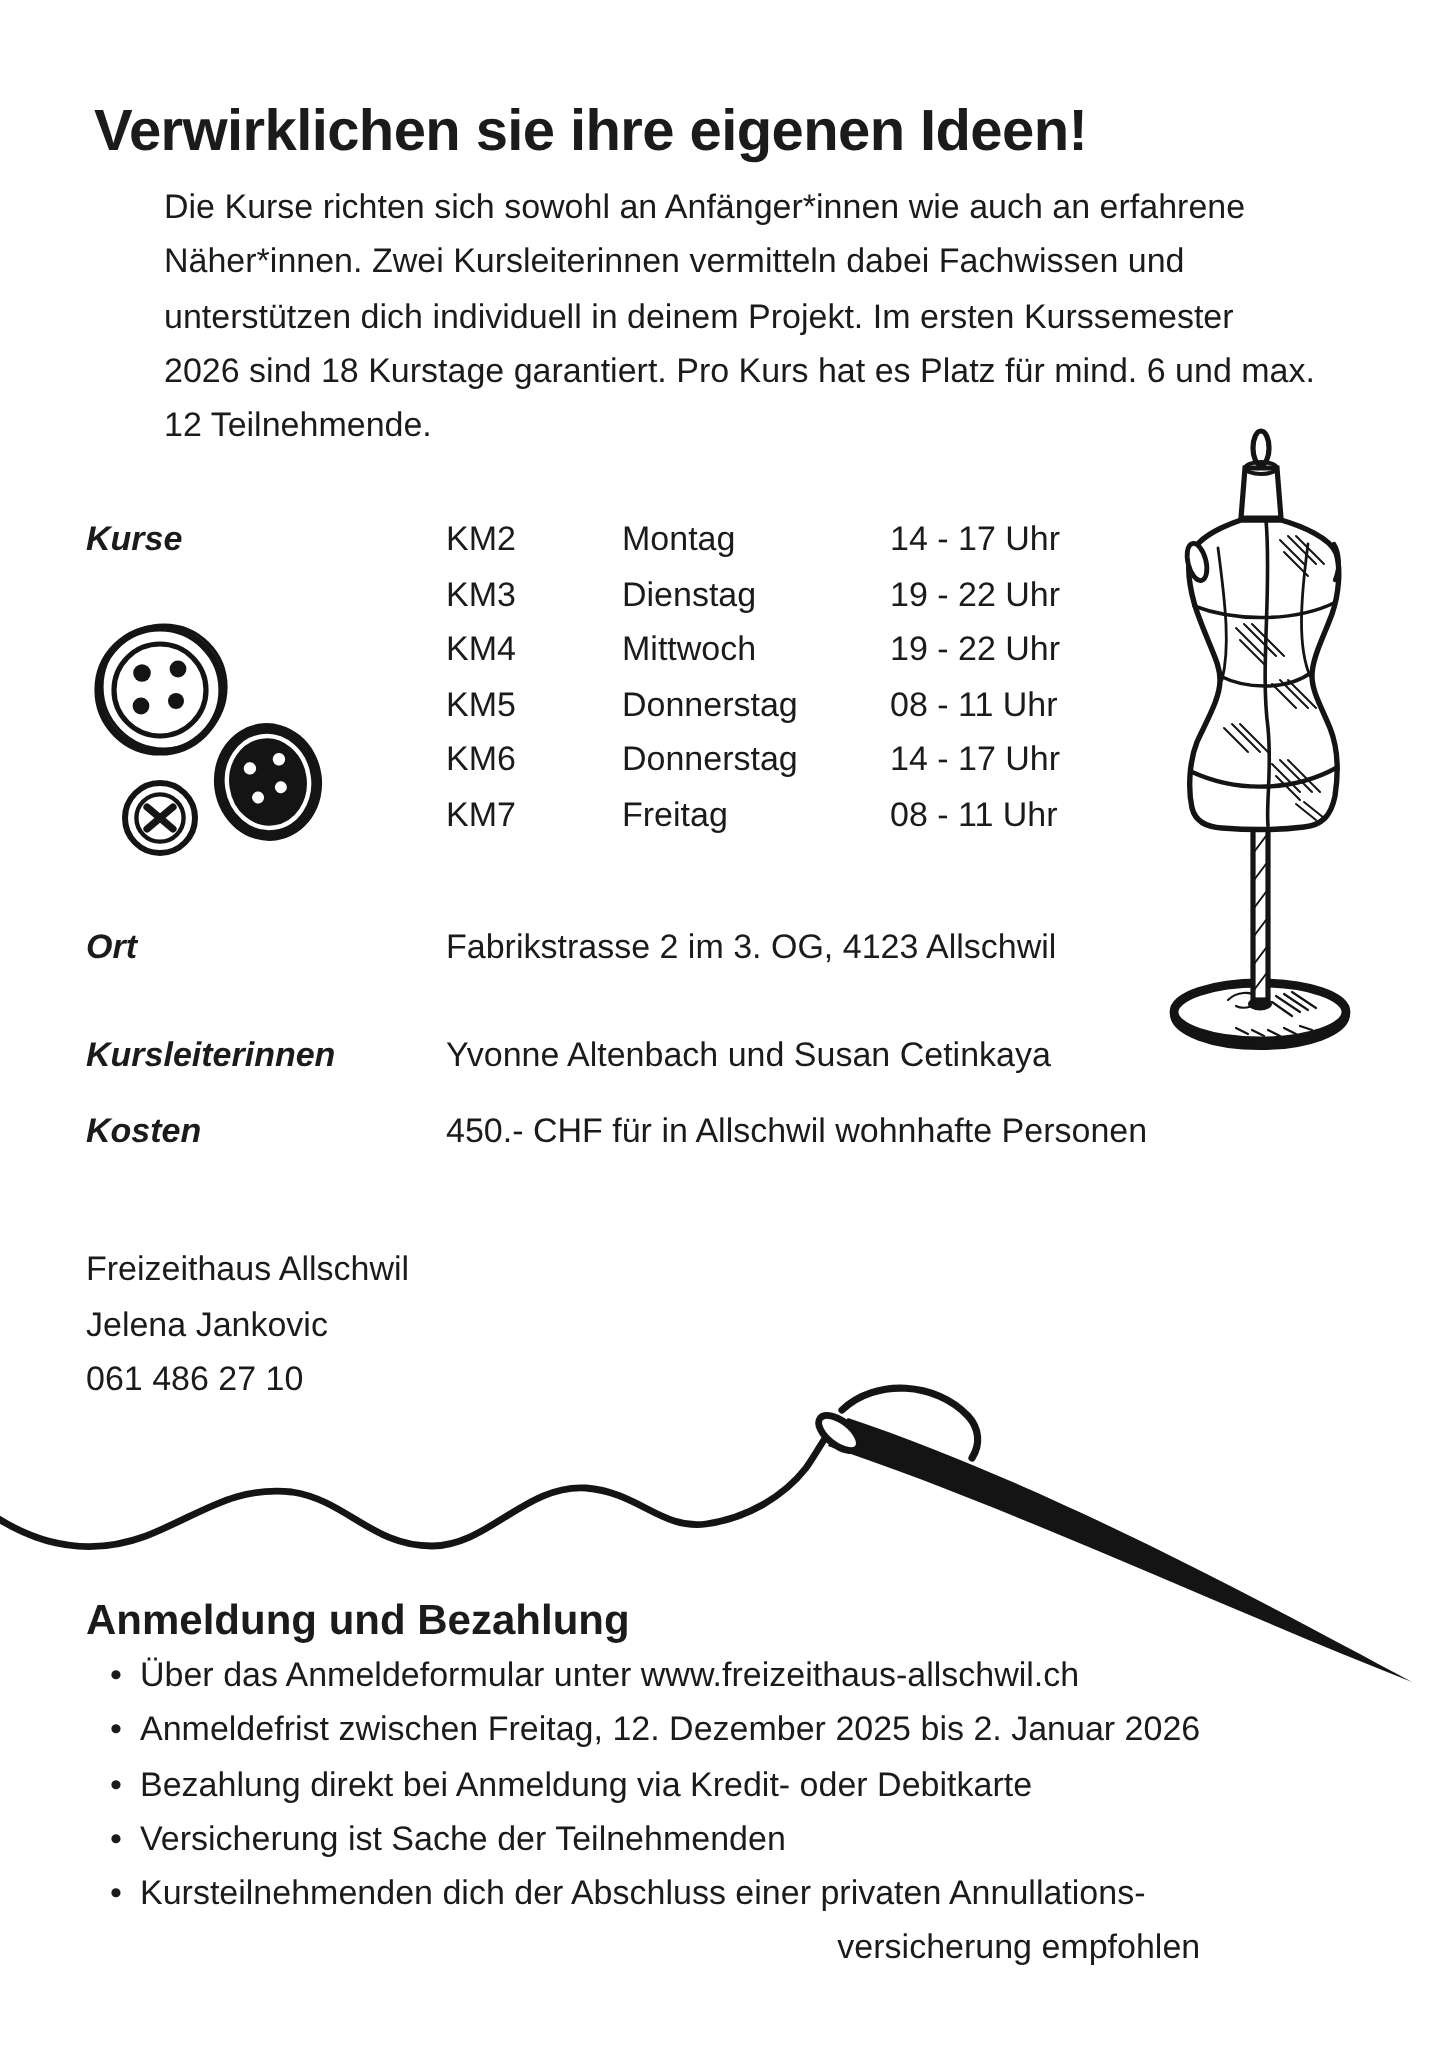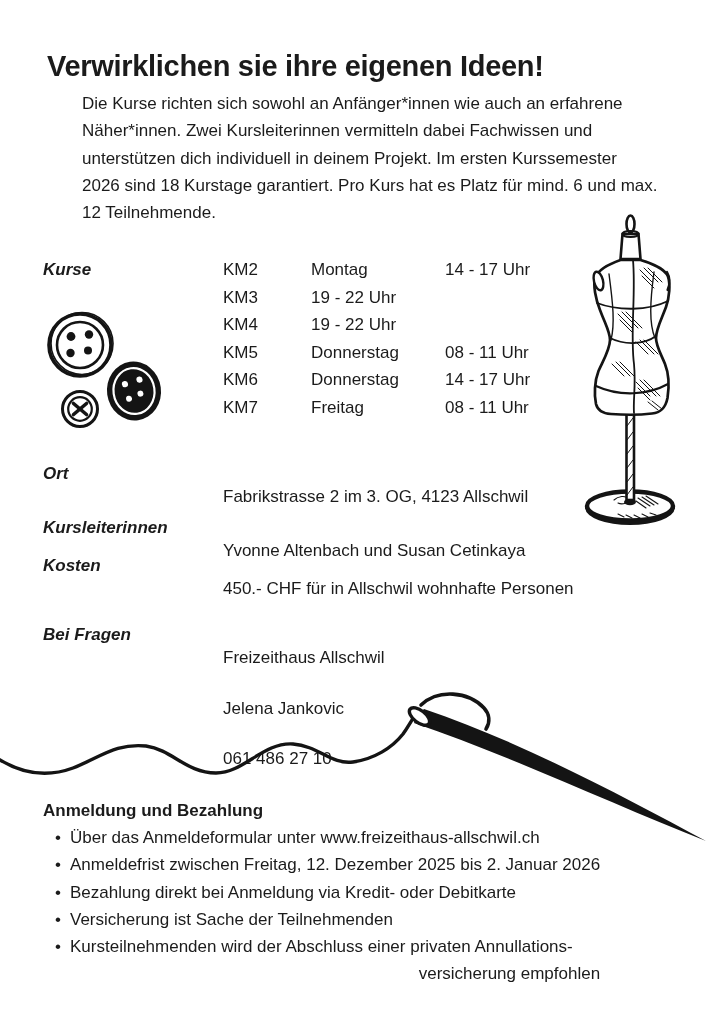--- a/index.html
+++ b/index.html
@@ -11,26 +11,26 @@
   .page{position:absolute;inset:0;background:#fff;}
   .abs{position:absolute;}
   h1.title{
     left:41px;top:44px;margin:6px;font-size:29px;font-weight:700;
     letter-spacing:-0.3px;white-space:nowrap;
   }
   .intro{left:43px;top:90px;font-size:17px;line-height:27.3px;margin-left:39px;}
   .intro .line{white-space:nowrap;}
   .row{left:43px;display:flex;font-size:17px;line-height:27.5px;}
   .row .lbl{width:180px;font-weight:700;flex:0 0 180px;font-style:italic;}
-  .row .val .vline{white-space:nowrap;margin-top:23px;}
+  .row .val .vline{white-space:nowrap;}
   .courses-table .crow{display:flex;}
   .courses-table .code{width:88px;flex:0 0 88px;}
   .courses-table .day{width:134px;flex:0 0 134px;}
   .courses-table .time{white-space:nowrap;}
-  .anmeldung-heading{left:43px;top:797px;font-size:17px;font-weight:700;line-height:27px;}
+  .anmeldung-heading{left:43px;top:797px;font-size:21px;font-weight:700;line-height:27px;}
   .bullets{left:43px;top:824px;font-size:17px;line-height:27.3px;list-style:none;margin:0;padding:0;}
   .bullets li{position:relative;padding-left:27px;white-space:nowrap;}
   .bullets .dot{position:absolute;left:12px;top:0;}
   .bullets .cont{padding-left:27px;white-space:nowrap;}
   svg{display:block;}
 </style>
 </head>
 <body>
 
 <div class="page">
@@ -48,24 +48,26 @@
   <div class="abs row" style="top:256px;">
     <div class="lbl">Kurse</div>
     <div class="courses-table">
       <div class="crow">
         <span class="code">KM2</span>
         <span class="day">Montag</span>
         <span class="time">14 - 17 Uhr</span>
       </div>
       <div class="crow">
         <span class="code">KM3</span>
+        <span class="day">Dienstag</span>
         <span class="time">19 - 22 Uhr</span>
       </div>
       <div class="crow">
         <span class="code">KM4</span>
+        <span class="day">Mittwoch</span>
         <span class="time">19 - 22 Uhr</span>
       </div>
       <div class="crow">
         <span class="code">KM5</span>
         <span class="day">Donnerstag</span>
         <span class="time">08 - 11 Uhr</span>
       </div>
       <div class="crow">
         <span class="code">KM6</span>
         <span class="day">Donnerstag</span>
@@ -180,21 +182,20 @@
   </div>
 
   <div class="abs row" style="top:552px;">
     <div class="lbl">Kosten</div>
     <div class="val">
       <div class="vline">450.- CHF für in Allschwil wohnhafte Personen</div>
     </div>
   </div>
 
   <div class="abs row" style="top:621px;">
-    <div class="lbl">Bei Fragen</div>
     <div class="val">
       <div class="vline">Freizeithaus Allschwil</div>
       <div class="vline">Jelena Jankovic</div>
       <div class="vline">061 486 27 10</div>
     </div>
   </div>
 
   <svg class="abs" style="left:0;top:690px;" width="724" height="165" viewBox="0 0 724 165" aria-hidden="true">
     <g stroke="#141414" fill="none" stroke-linecap="round">
       <path d="M -6 66
@@ -225,18 +226,18 @@
     <li>
       <span class="dot">•</span>
       <span>Bezahlung direkt bei Anmeldung via Kredit- oder Debitkarte</span>
     </li>
     <li>
       <span class="dot">•</span>
       <span>Versicherung ist Sache der Teilnehmenden</span>
     </li>
     <li>
       <span class="dot">•</span>
-      <span>Kursteilnehmenden wird der Abschluss einer privaten Annullations-</span>
+      <span>Kursteilnehmenden dich der Abschluss einer privaten Annullations-</span>
       <div class="cont" style="padding-left:0;text-align:right;">versicherung empfohlen</div>
     </li>
   </ul>
 
 </div>
 
 </body></html>

